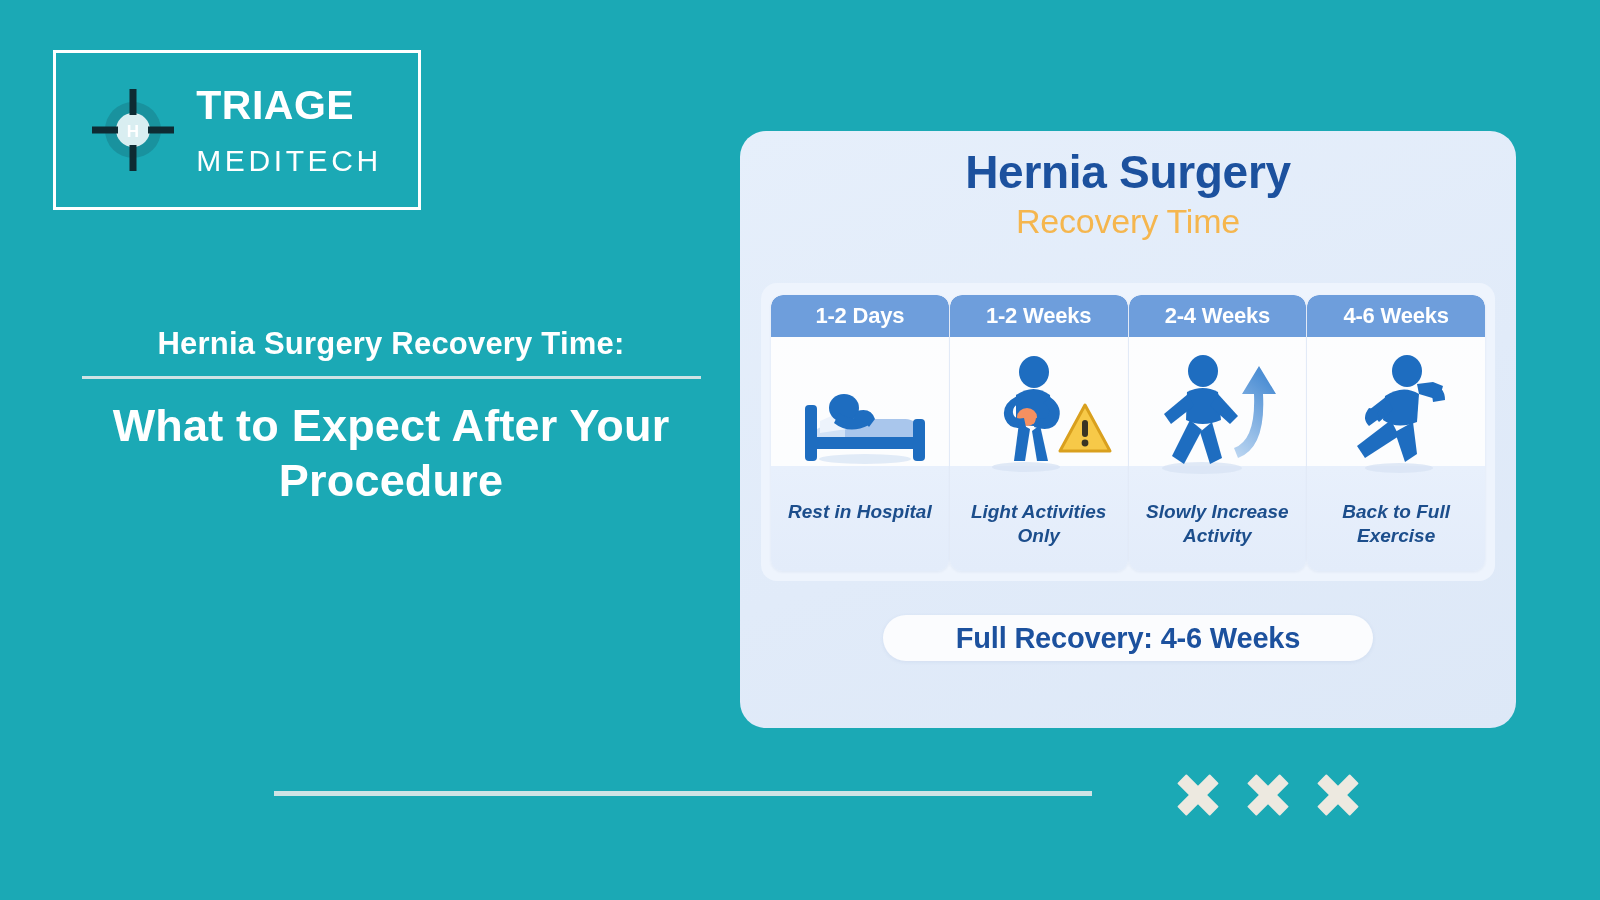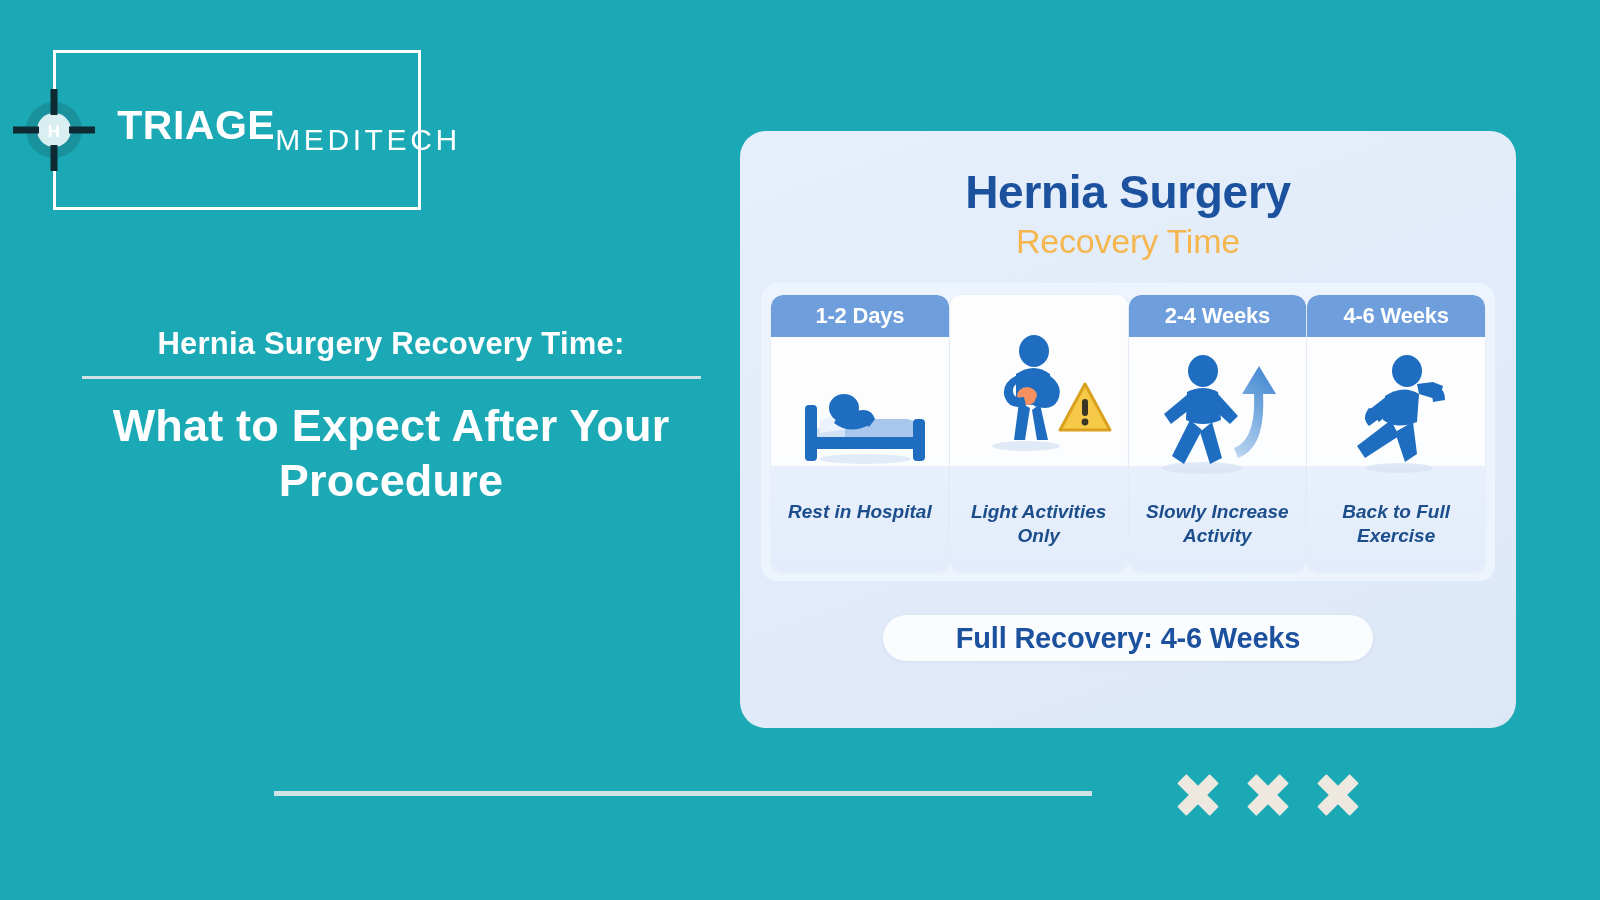--- a/index.html
+++ b/index.html
@@ -13,21 +13,21 @@
 
   
   .logo-box{
     position:absolute; left:53px; top:50px;
     width:368px; height:160px;
     border:3px solid #FFFFFF;
     display:flex; align-items:center; justify-content:center;
     gap:22px;
   }
   .logo-mark{ width:82px; height:82px; position:relative; flex:0 0 auto; }
-  .logo-words{ display:flex; flex-direction:row; align-items:flex-start; line-height:1;justify-content:space-between; }
+  .logo-words{ display:flex; flex-direction:column; align-items:flex-start; line-height:1;justify-content:space-between; }
   .logo-word-1{
     color:#FFFFFF; font-size:41px; font-weight:bold;
     letter-spacing:0.5px;
   }
   .logo-word-2{
     color:#FFFFFF; font-size:30px; font-weight:300;
     letter-spacing:3.6px; margin-top:20px;
   }
 
   .headline{
@@ -68,21 +68,21 @@
   
   .info-panel{
     position:absolute; left:740px; top:131px;
     width:776px; height:597px;
     background:linear-gradient(160deg,#E6EFFB 0%, #E1EBF9 55%, #DDE8F7 100%);
     border-radius:26px;
   }
   .info-title{
     text-align:center; color:#1C519E;
     font-size:46px; font-weight:bold;
-    padding-top:34px; letter-spacing:-0.3px;
+    padding-top:14px; letter-spacing:-0.3px;
   }
   .info-sub{
     text-align:center; color:#F5B64E;
     font-size:34px; font-weight:normal;
     margin-top:3px; letter-spacing:-0.2px;
   }
 
   .cards-shell{
     position:absolute; left:21px; top:152px;
     width:734px; height:298px;
@@ -203,20 +203,21 @@
 
             <rect x="18" y="42" width="12" height="56" rx="4" fill="#1E6DC0"></rect>
             <rect x="126" y="56" width="12" height="42" rx="4" fill="#1E6DC0"></rect>
             <rect x="18" y="74" width="120" height="12" rx="3" fill="#1E6DC0"></rect>
           </svg>
         </div>
         <div class="step-label">Rest in Hospital</div>
       </div>
 
       <div class="step-card">
+        <div class="step-head">1-2 Weeks</div>
         <div class="step-art">
           <svg width="150" height="120" viewBox="0 0 150 120" aria-hidden="true">
             <ellipse cx="62" cy="112" rx="34" ry="5" fill="#D8E4F4" opacity="0.8"></ellipse>
 
             <ellipse cx="70" cy="17" rx="15" ry="16" fill="#1E6DC0"></ellipse>
 
             <path d="M52 40 Q70 28 86 40 L88 66 Q70 76 52 66 Z" fill="#1E6DC0"></path>
 
             <ellipse cx="63" cy="62" rx="10" ry="9" fill="#F59060"></ellipse>
 

